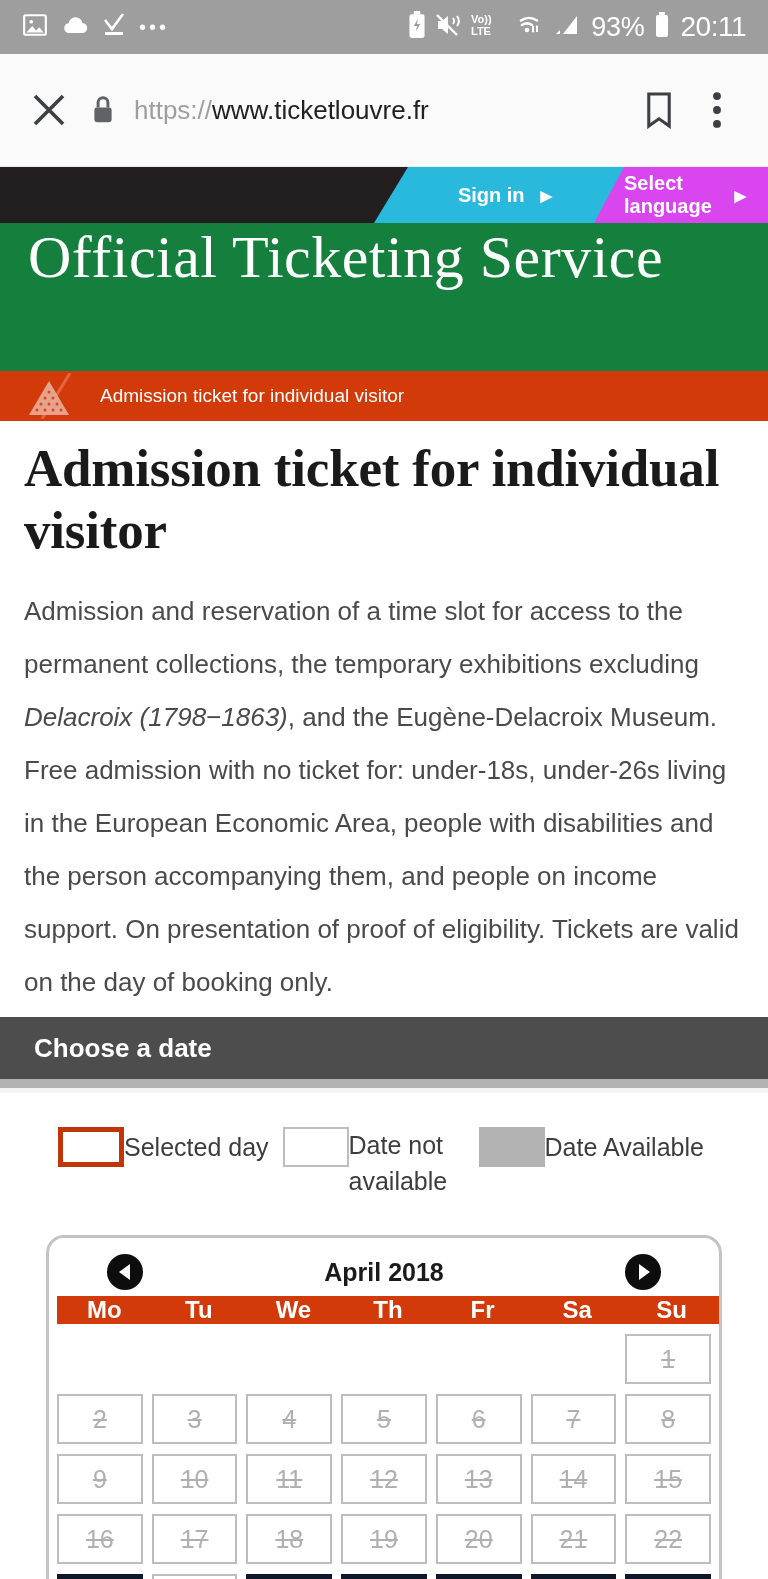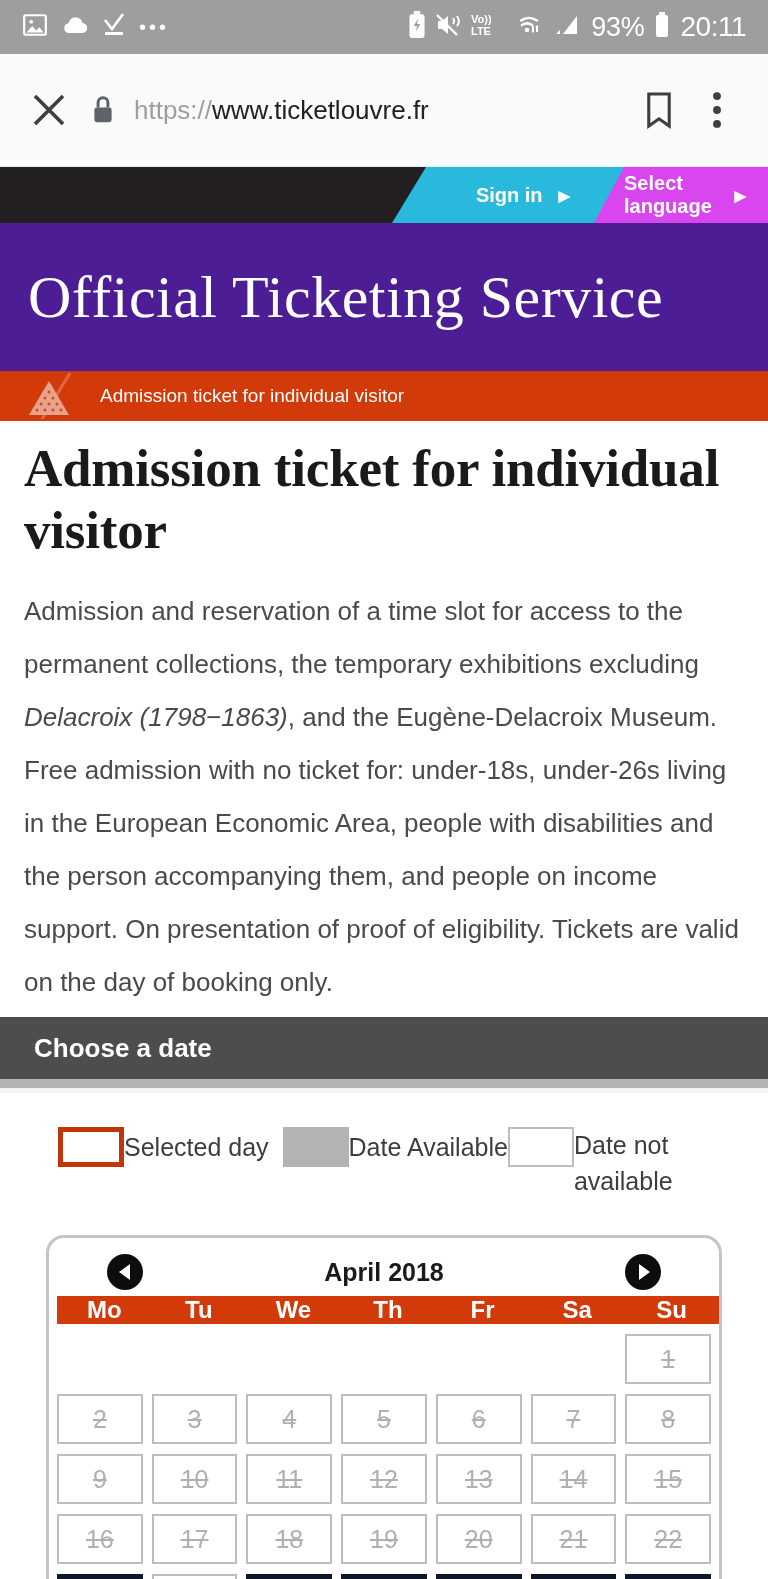--- a/index.html
+++ b/index.html
@@ -44,36 +44,36 @@
   .topnav {
     height: 56px; background: #231f20; position: relative; overflow: hidden;
   }
   .tn-item {
     position: absolute; top: 0; height: 56px;
     display: flex; align-items: center; gap: 16px;
     color: #ffffff; font-size: 20px; font-weight: bold;
     padding: 0 22px 0 46px;
   }
   .tn-signin {
-    left: 392px; width: 250px; background: #29b9dd;
+    left: 374px; width: 250px; background: #29b9dd;
     clip-path: polygon(34px 0, 100% 0, 100% 100%, 0 100%);
     justify-content: center; padding-left: 34px;
   }
   .tn-lang {
     left: 594px; width: 174px; background: #d946ef;
     clip-path: polygon(30px 0, 100% 0, 100% 100%, 0 100%);
     padding-left: 30px;
     justify-content: center;
   }
   .tn-arrow { font-size: 15px; line-height: 1; }
 
   
   .brand {
-    background: #4c1d95; height: 148px;
-    display: flex; align-items: center; padding: 0 28px;
+    background: #15803d; height: 148px;
+    display: flex; align-items: flex-start; padding: 0 28px;
   }
   .brand-title {
     color: #ffffff; font-family: "Liberation Serif", serif;
     font-size: 60px; letter-spacing: 0.5px;
   }
 
   
   .crumb {
     background: #d23a09; height: 50px;
     display: flex; align-items: center; padding: 0 0 0 22px;
@@ -317,27 +317,27 @@
   <span>Choose a date</span>
 </div>
 <div class="choose-rule"></div>
 <div class="choose-rule2"></div>
 
 <div class="legend">
   <div class="lg-group lg-g1">
     <div class="lg-swatch lg-sel"></div>
     <div class="lg-label">Selected day</div>
   </div>
+  <div class="lg-group">
+    <div class="lg-swatch lg-not"></div>
+    <div class="lg-label wrap">Date not available</div>
+  </div>
   <div class="lg-group lg-g2">
     <div class="lg-swatch lg-avail"></div>
     <div class="lg-label">Date Available</div>
-  </div>
-  <div class="lg-group">
-    <div class="lg-swatch lg-not"></div>
-    <div class="lg-label wrap">Date not available</div>
   </div>
 </div>
 
 <div class="cal-wrap">
   <div class="calendar">
     <div class="cal-head">
       <div class="cal-nav cal-prev">
           <span class="tri"></span>
         </div>
       <div class="cal-month">April 2018</div>

